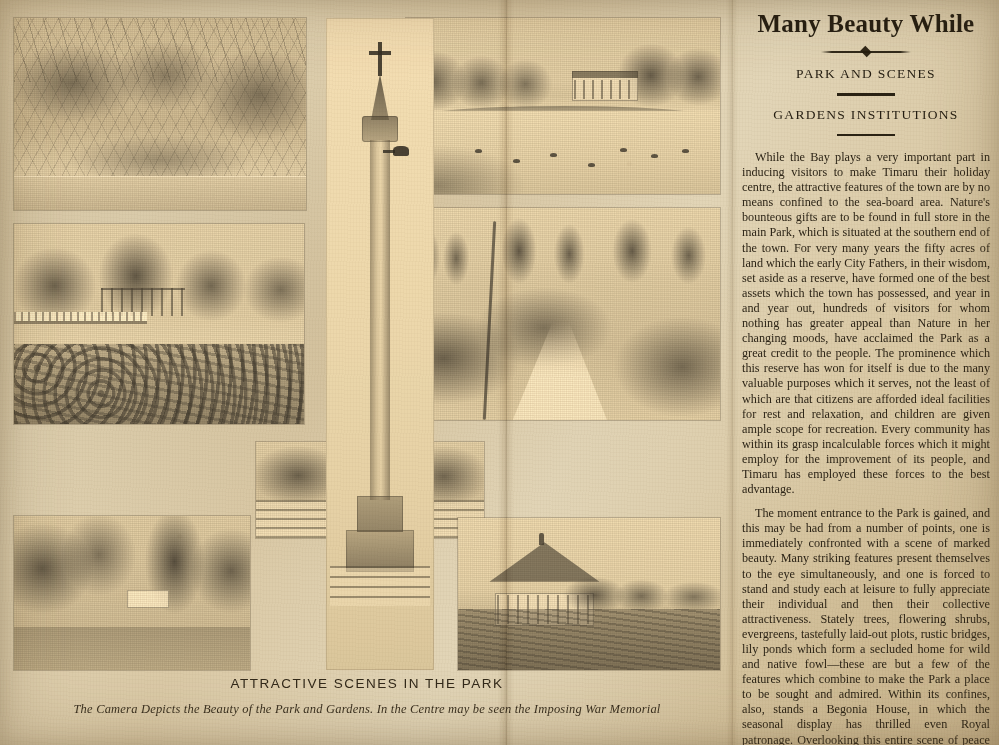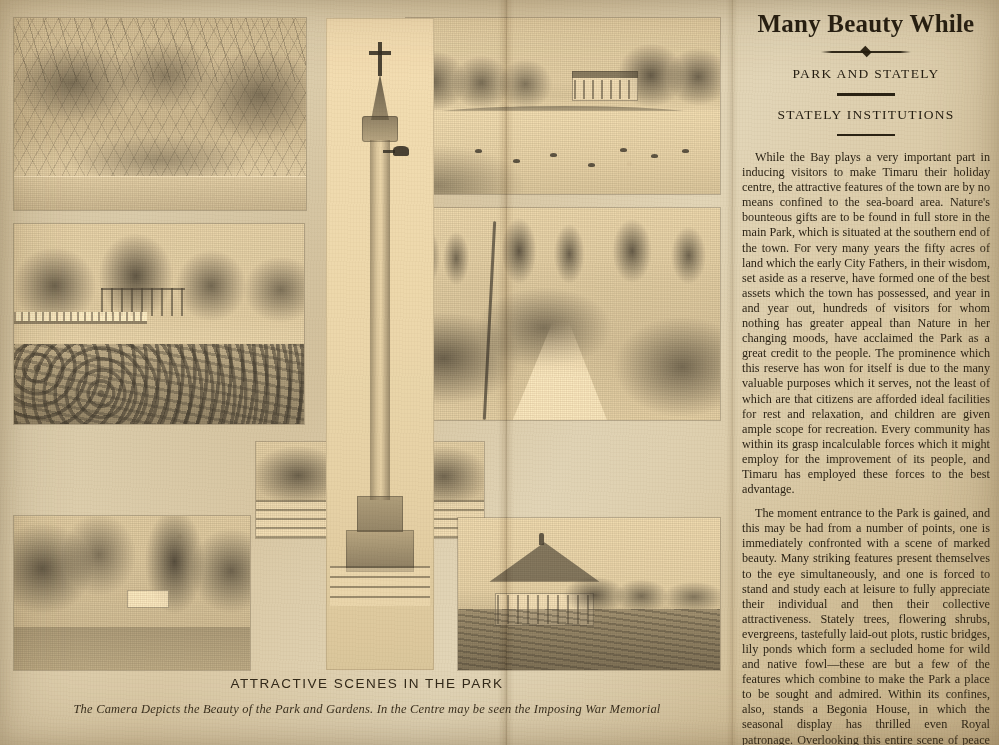--- a/index.html
+++ b/index.html
@@ -561,25 +561,25 @@
   <div class="caption-main">ATTRACTIVE SCENES IN THE PARK</div>
 
   <div class="caption-sub">The Camera Depicts the Beauty of the Park and Gardens.   In the Centre may be seen the Imposing War Memorial</div>
 
   <div class="column">
 
     <div class="masthead">Many Beauty While</div>
 
     <div class="rule-fancy"></div>
 
-    <div class="kicker">PARK AND STATELY</div>
+    <div class="kicker">PARK AND SCENES</div>
 
     <div class="rule-plain"></div>
 
-    <div class="kicker">STATELY INSTITUTIONS</div>
+    <div class="kicker">GARDENS INSTITUTIONS</div>
 
     <div class="rule-plain"></div>
 
     <div class="body">
       <p>While the Bay plays a very important part in inducing visitors to make Timaru their holiday centre, the attractive features of the town are by no means confined to the sea-board area. Nature's bounteous gifts are to be found in full store in the main Park, which is situated at the southern end of the town. For very many years the fifty acres of land which the early City Fathers, in their wisdom, set aside as a reserve, have formed one of the best assets which the town has possessed, and year in and year out, hundreds of visitors for whom nothing has greater appeal than Nature in her changing moods, have acclaimed the Park as a great credit to the people. The prominence which this reserve has won for itself is due to the many valuable purposes which it serves, not the least of which are that citizens are afforded ideal facilities for rest and relaxation, and children are given ample scope for recreation. Every community has within its grasp incalculable forces which it might employ for the improvement of its people, and Timaru has employed these forces to the best advantage.</p>
       <p>The moment entrance to the Park is gained, and this may be had from a number of points, one is immediately confronted with a scene of marked beauty. Many striking features present themselves to the eye simultaneously, and one is forced to stand and study each at leisure to fully appreciate their individual and then their collective attractiveness. Stately trees, flowering shrubs, evergreens, tastefully laid-out plots, rustic bridges, lily ponds which form a secluded home for wild and native fowl—these are but a few of the features which combine to make the Park a place to be sought and admired. Within its confines, also, stands a Begonia House, in which the seasonal display has thrilled even Royal patronage. Overlooking this entire scene of peace and beauty stands the War Memorial, a reminder to the generations to come of duty nobly done.</p>
 
     </div>
   </div>
 

